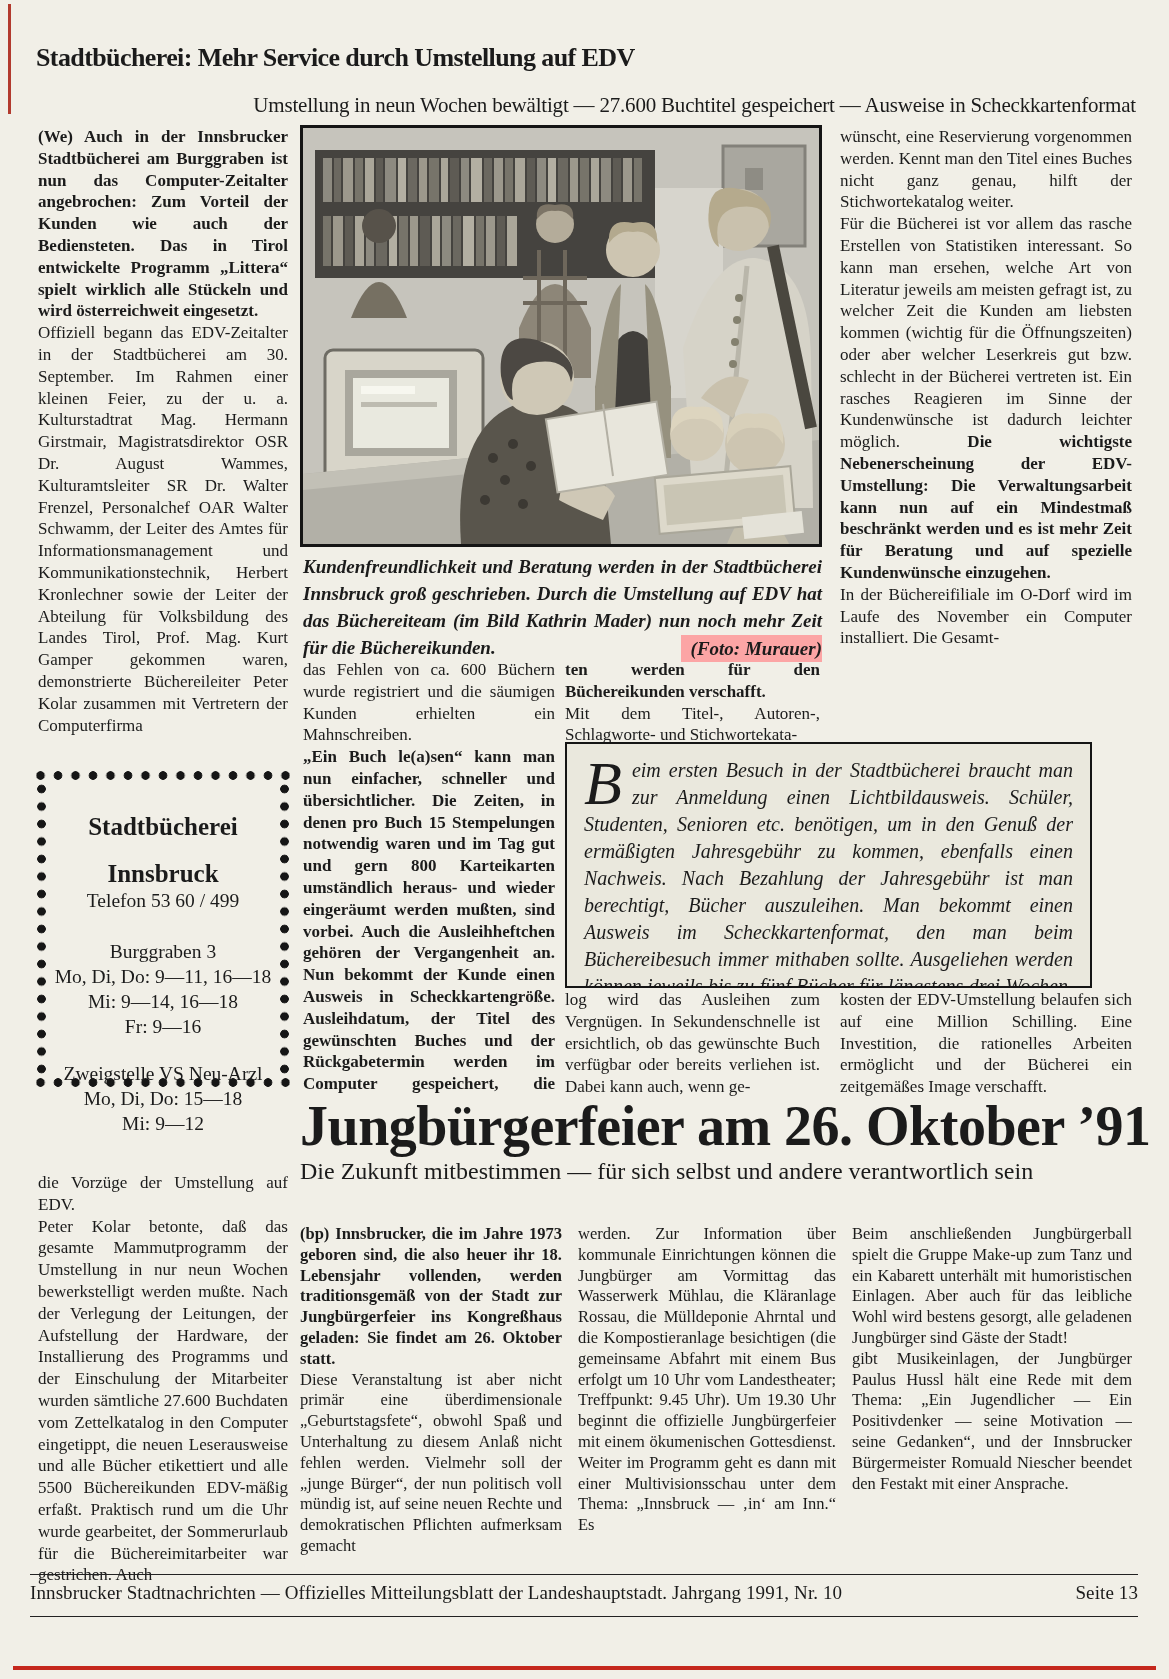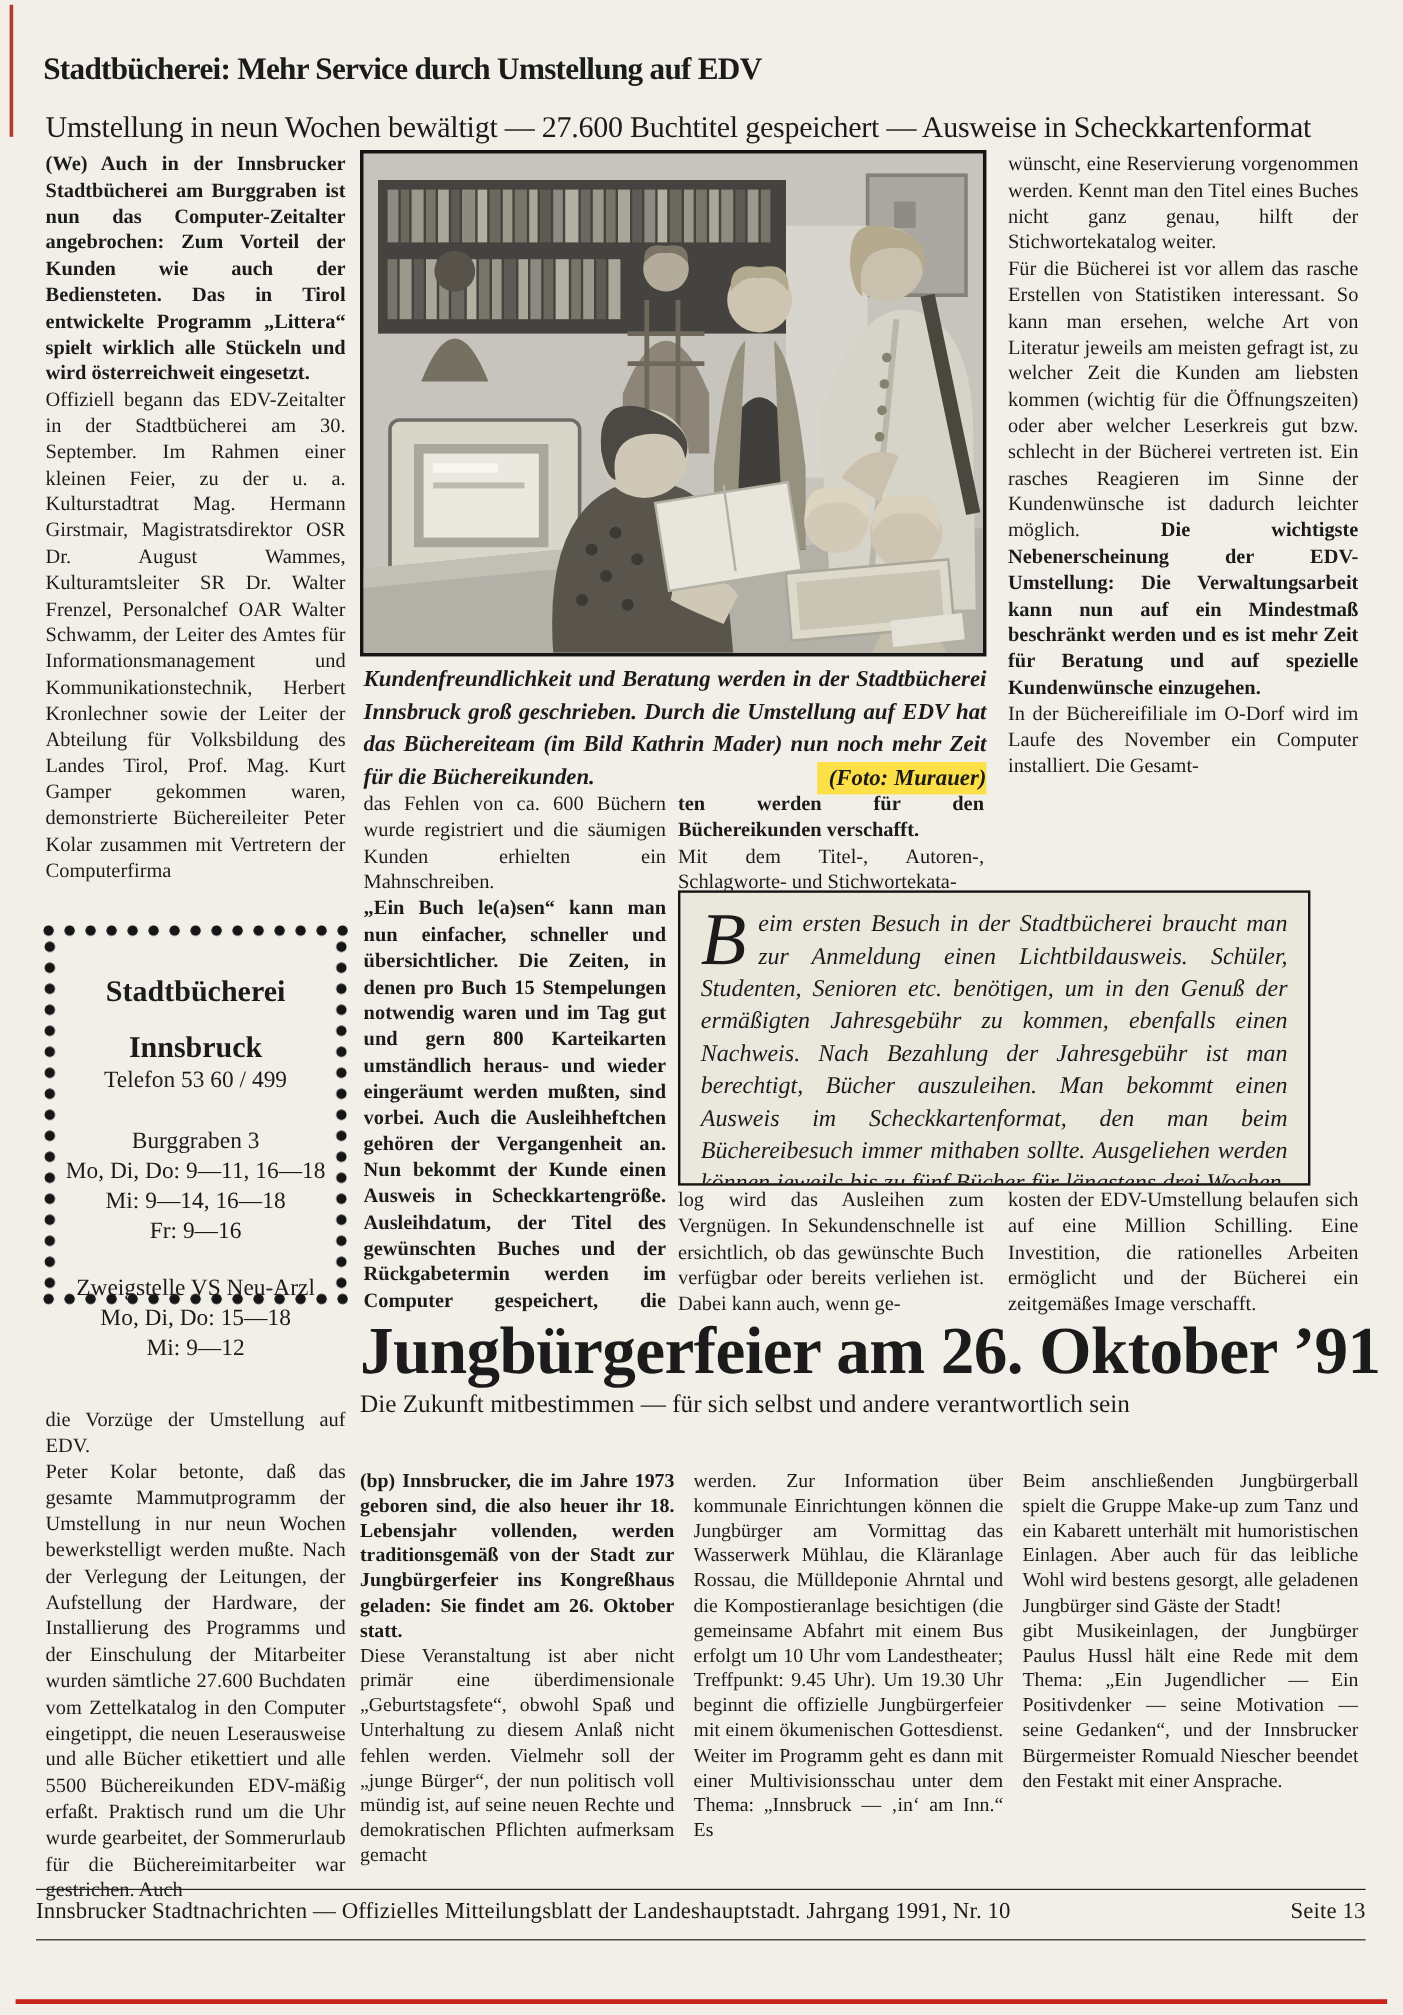--- a/index.html
+++ b/index.html
@@ -14,29 +14,29 @@
   }
   .abs{position:absolute;}
   
   .h1-main{
     left:36px;top:44px;width:1100px;
     font-size:26px;font-weight:bold;letter-spacing:-0.6px;
     white-space:nowrap;line-height:1.05;
   }
   .h1-sub{
     left:38px;top:93px;width:1098px;
-    font-size:25px;letter-spacing:-0.2px;white-space:nowrap;
+    font-size:21px;letter-spacing:-0.2px;white-space:nowrap;text-align:right;
   }
   .h2-main{
     left:300px;top:1094px;width:832px;
     font-size:56px;font-weight:bold;letter-spacing:-0.5px;white-space:nowrap;
   }
   .h2-sub{
     left:300px;top:1158px;width:832px;
-    font-size:21px;white-space:nowrap;
+    font-size:24px;white-space:nowrap;
   }
   
   .bt{font-size:17px;line-height:21.8px;text-align:justify;overflow:hidden;}
   .bt p{margin:0;}
   .lead{font-weight:bold;}
   .b{font-weight:bold;}
   .bt2{font-size:16.5px;line-height:20.8px;text-align:justify;overflow:hidden;}
   .bt2 p{margin:0;}
   
   .col1-top{left:38px;top:126px;width:250px;height:645px;}
@@ -56,21 +56,21 @@
   }
   .photo svg{display:block;}
   .caption{
     left:303px;top:553px;width:519px;height:112px;
     font-size:19px;line-height:27px;font-style:italic;font-weight:bold;
     text-align:justify;
   }
   .credit{
     position:absolute;right:0;bottom:3px;
     font-size:19px;font-style:italic;font-weight:bold;
-    background:#fde047;padding-left:10px;
+    background:#fca5a5;padding-left:10px;
   }
   
   .dotbox{
     left:36px;top:770px;width:254px;height:318px;
     text-align:center;
   }
   .dot-h{position:absolute;left:0;right:0;height:11px;
     background-image:radial-gradient(circle,#161616 4px,rgba(0,0,0,0) 4.6px);
     background-size:17.5px 11px;background-repeat:repeat-x;background-position:center;}
   .dot-top{top:0;}

